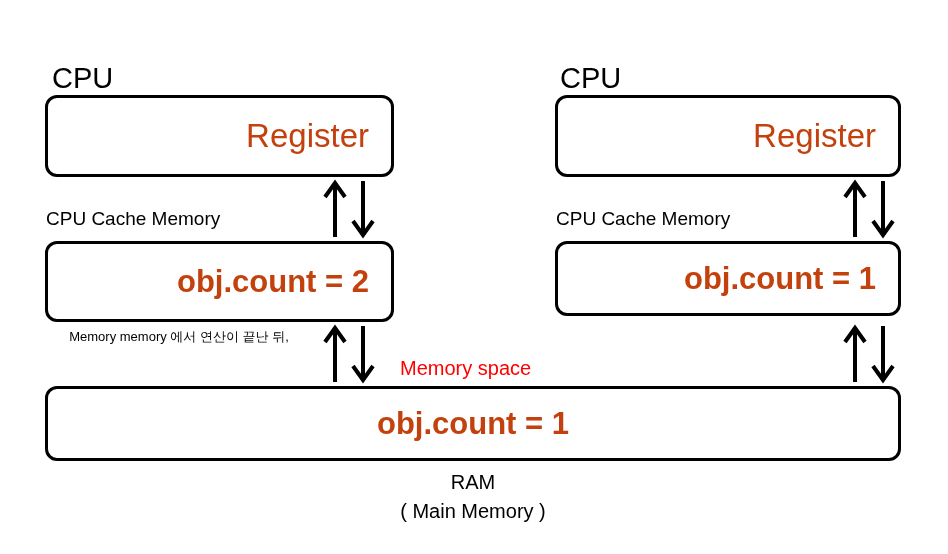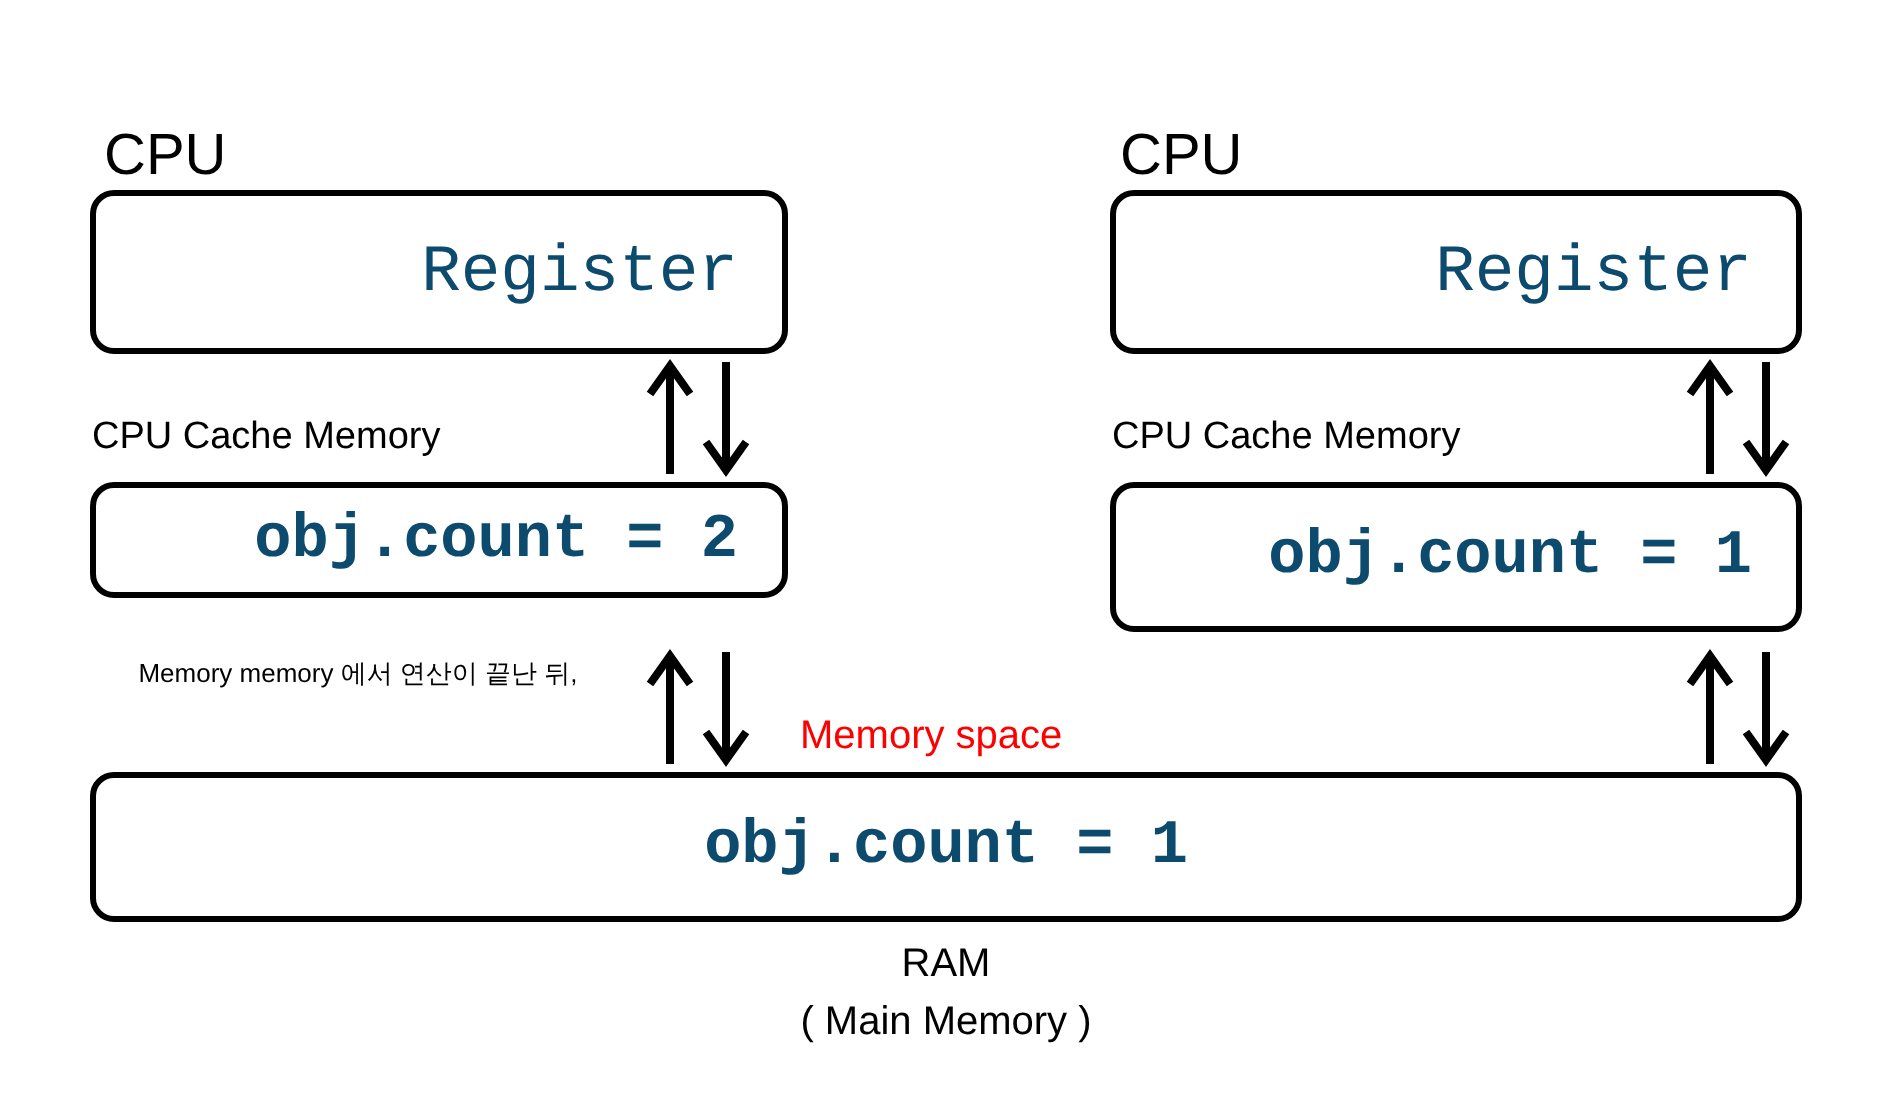--- a/index.html
+++ b/index.html
@@ -25,36 +25,35 @@
     border: 3px solid #000000;
     border-radius: 12px;
     background: #ffffff;
     display: flex;
     align-items: center;
   }
   .box .box-text {
     width: 100%;
     padding-right: 22px;
     text-align: right;
-    color: #0c4a6e;
+    color: #c2410c;
     font-weight: 400;
     white-space: nowrap;
-    font-family: Liberation Mono, monospace;
   }
   .box.center .box-text {
     text-align: center;
     padding-right: 0;
   }
   
   #cpu-box-left  { left: 45px;  top: 55px;  width: 349px; height: 82px; }
   #cpu-box-right { left: 555px; top: 55px;  width: 346px; height: 82px; }
   #cpu-box-left .box-text, #cpu-box-right .box-text { font-size: 33px; }
 
   
-  #cache-box-left  { left: 45px;  top: 201px; width: 349px; height: 58px; }
+  #cache-box-left  { left: 45px;  top: 201px; width: 349px; height: 81px; }
   #cache-box-right { left: 555px; top: 201px; width: 346px; height: 75px; }
   #cache-box-left .box-text, #cache-box-right .box-text { font-size: 31px; font-weight: 700; }
 
   
   #ram-box { left: 45px; top: 346px; width: 856px; height: 75px; }
   #ram-box .box-text { font-size: 31px; font-weight: 700; }
 
   
   .label {
     position: absolute;

